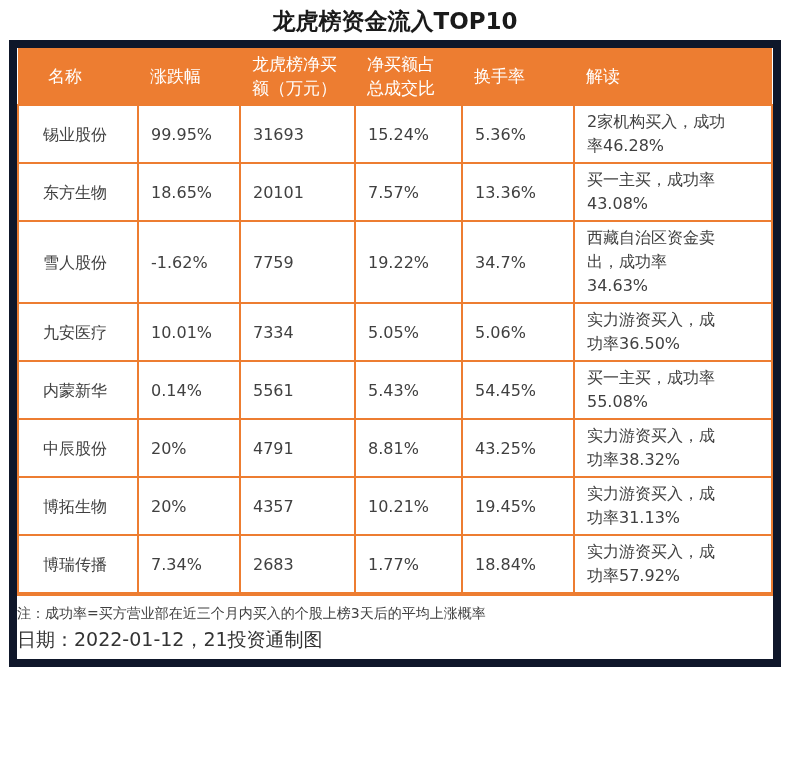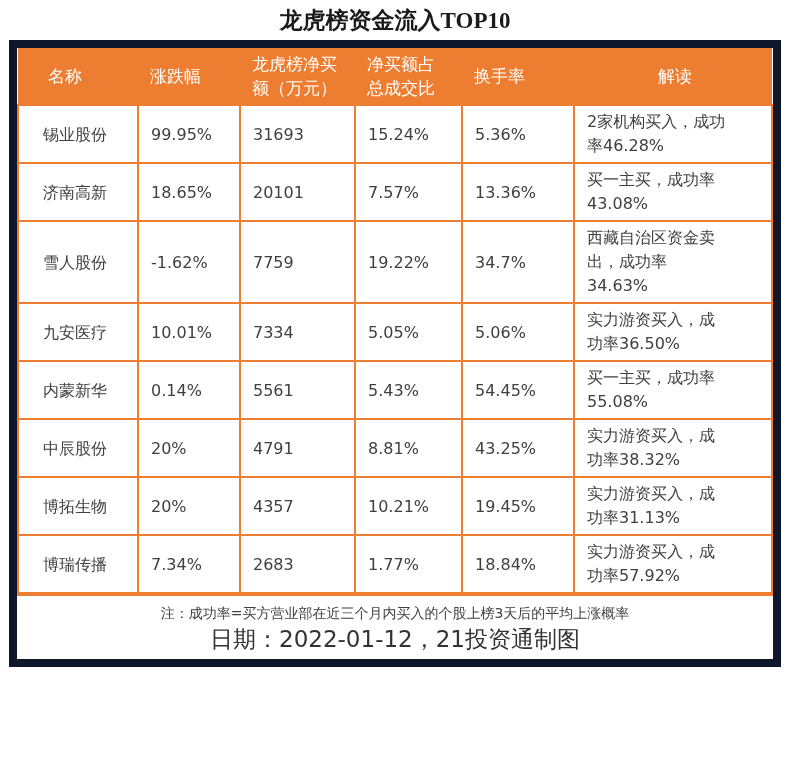--- a/index.html
+++ b/index.html
@@ -16,21 +16,20 @@
     box-sizing: border-box;
   }
   .chart-title {
     text-align: center;
     font-size: 23px;
     font-weight: 700;
     color: #1a1a1a;
     padding-top: 7px;
     height: 33px;
     line-height: 28px;
-    font-family: Liberation Serif, serif;
   }
   .table-wrap {
     margin: 0 auto;
     width: 772px;
     border: 8px solid #0f172a;
     box-sizing: border-box;
     background: #ffffff;
   }
   table.lhb {
     width: 100%;
@@ -45,46 +44,45 @@
     line-height: 24px;
     text-align: left;
     vertical-align: middle;
     height: 57px;
     padding: 2px 8px 2px 12px;
     border: 0;
     box-sizing: border-box;
   }
   table.lhb thead th.th-name { padding-left: 30px; }
   table.lhb thead th.th-ratio { padding-right: 18px; }
-  table.lhb thead th.th-interp { text-align: center; }
+  table.lhb thead th.th-interp { }
   table.lhb tbody td {
     border: 2px solid #ED7D31;
     font-size: 16px;
     color: #404040;
     height: 58px;
     vertical-align: middle;
     padding: 2px 6px 0 12px;
     line-height: 24px;
     box-sizing: border-box;
     background: #ffffff;
   }
   table.lhb tbody td.c-name { padding-left: 24px; }
   table.lhb tbody td.c-interp { padding: 4px 44px 4px 12px; margin-top: 40px; }
   .table-footer {
     border-top: 2px solid #ED7D31;
-    text-align: center;
     padding: 7px 0 6px 0;
   }
   .footnote {
     font-size: 14px;
     color: #404040;
     line-height: 20px;
   }
   .dateline {
-    font-size: 23px;
+    font-size: 19px;
     color: #333333;
     line-height: 28px;
     margin-top: 2px;
   }
 </style>
 </head>
 <body>
 
 <div class="page">
 
@@ -113,21 +111,21 @@
       <tbody>
         <tr>
           <td class="c-name">锡业股份</td>
           <td>99.95%</td>
           <td>31693</td>
           <td>15.24%</td>
           <td>5.36%</td>
           <td class="c-interp">2家机构买入，成功率46.28%</td>
         </tr>
         <tr>
-          <td class="c-name">济南高新</td>
+          <td class="c-name">东方生物</td>
           <td>18.65%</td>
           <td>20101</td>
           <td>7.57%</td>
           <td>13.36%</td>
           <td class="c-interp">买一主买，成功率43.08%</td>
         </tr>
         <tr>
           <td class="c-name">雪人股份</td>
           <td>-1.62%</td>
           <td>7759</td>

